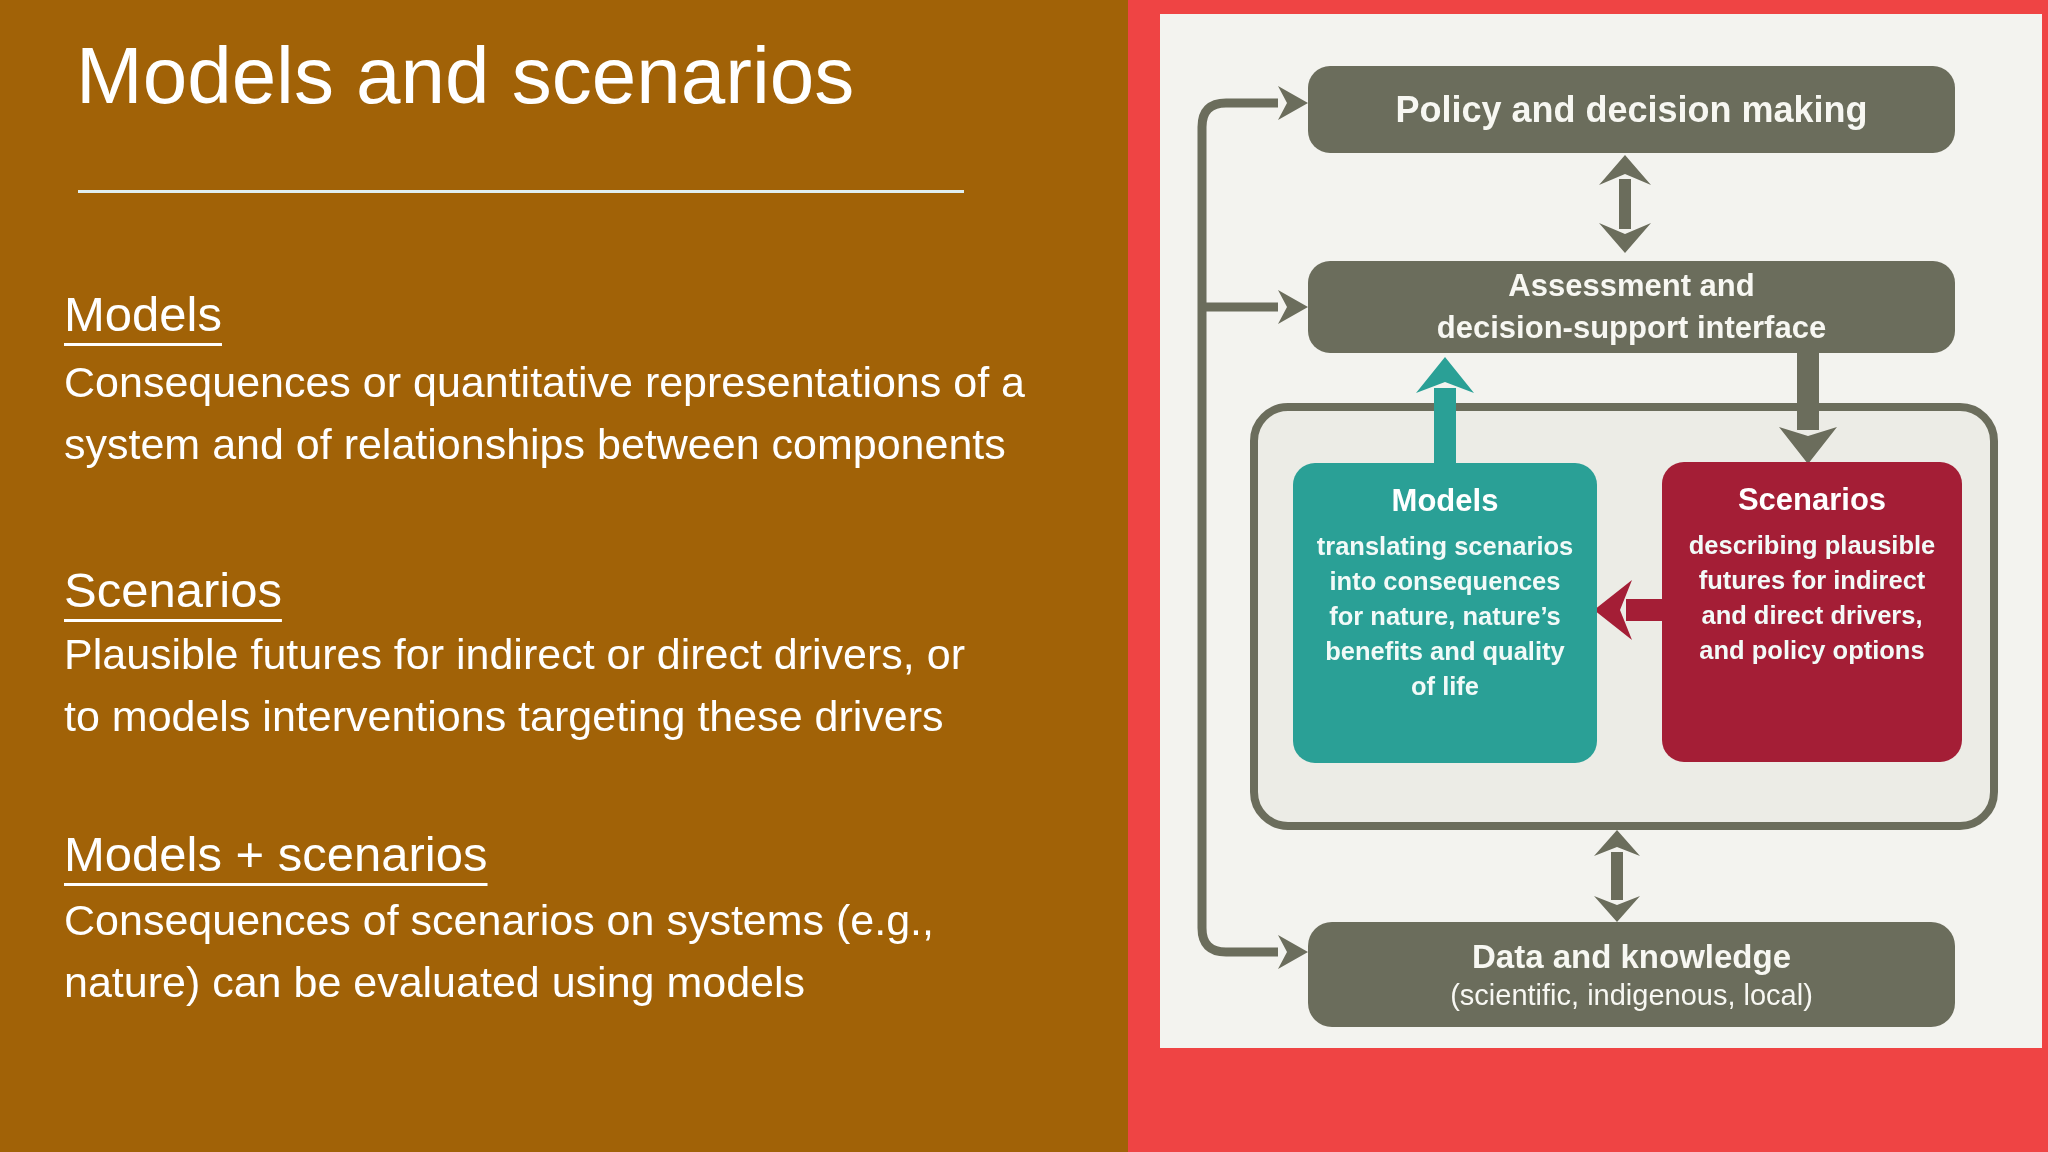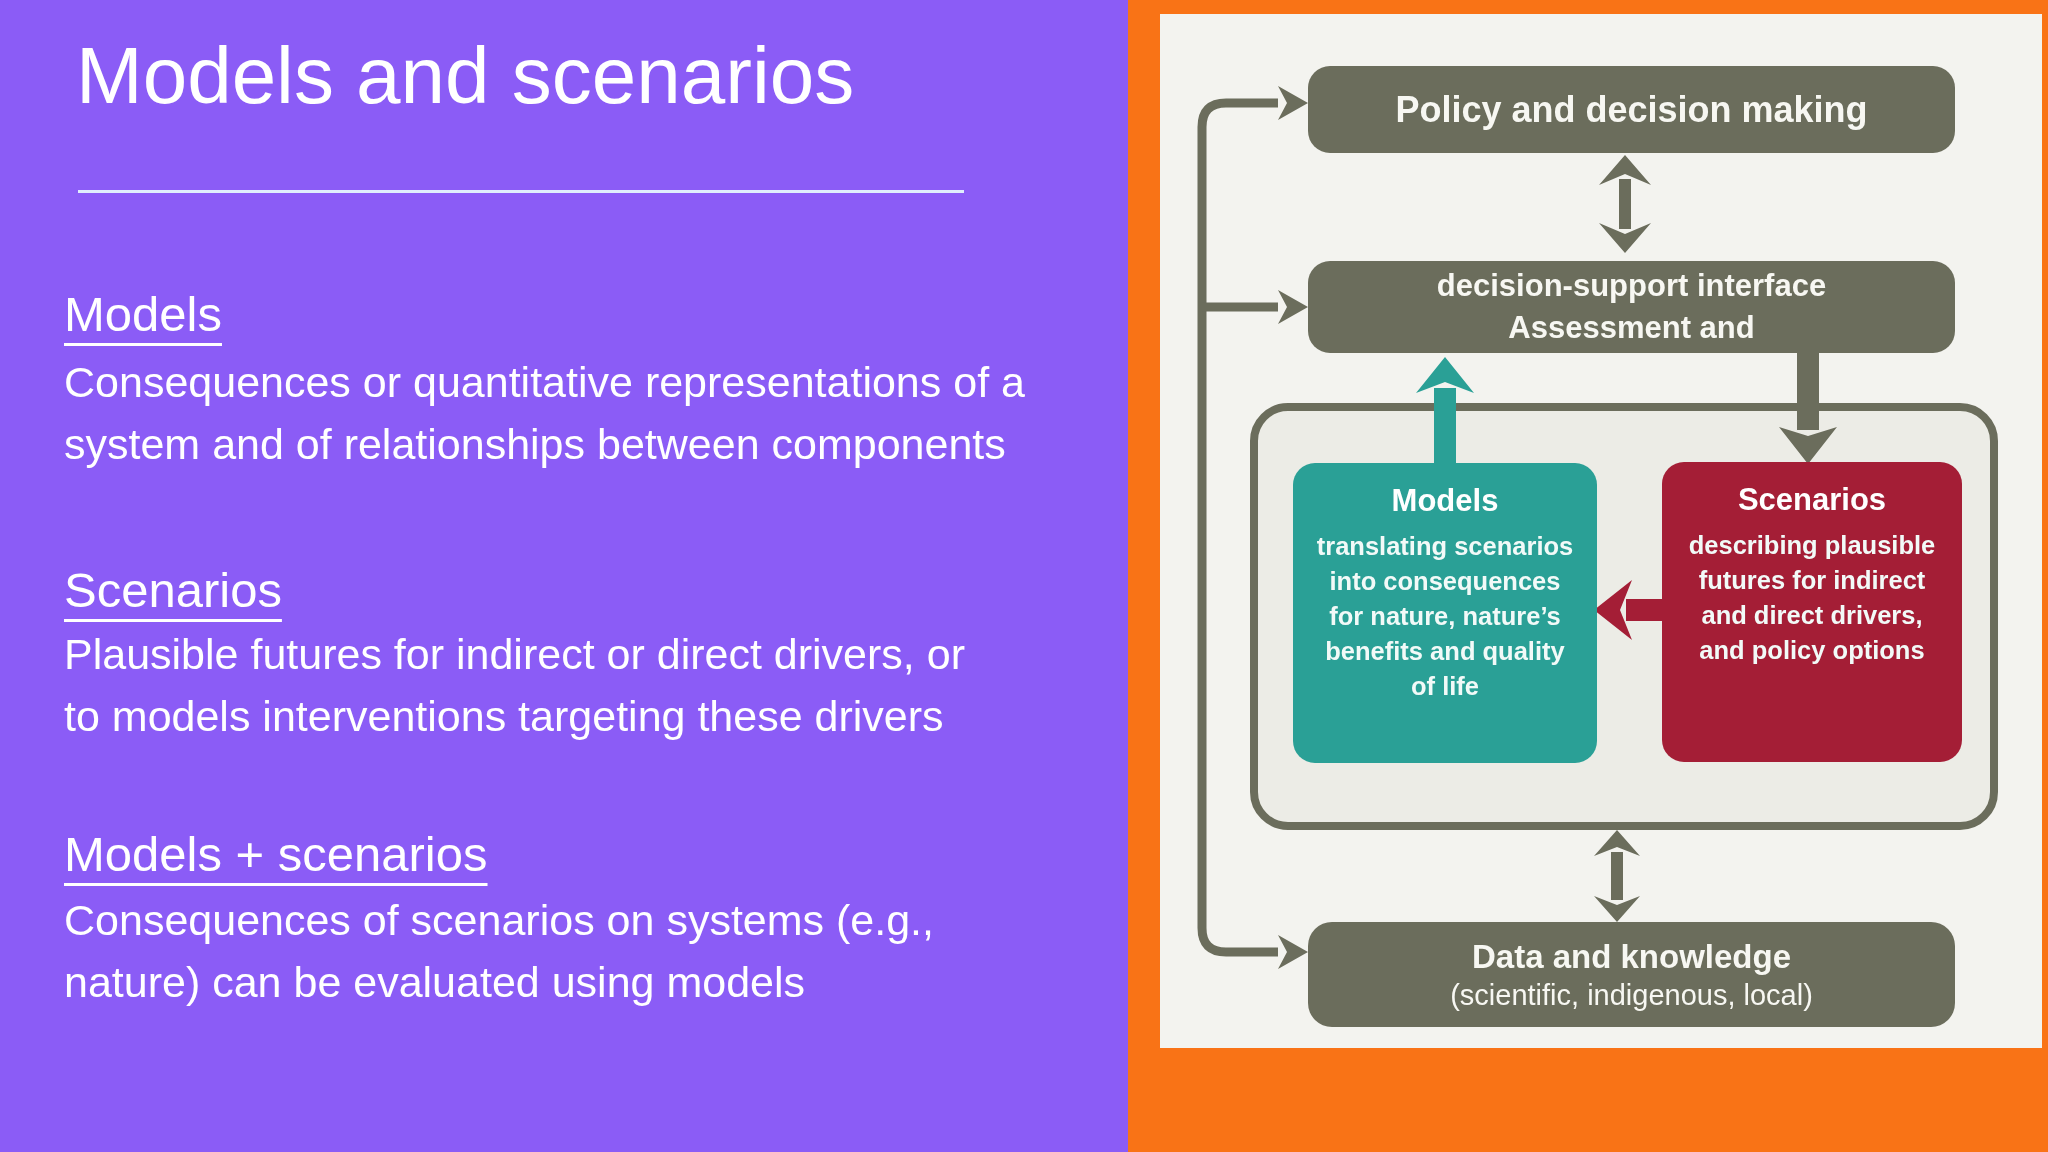--- a/index.html
+++ b/index.html
@@ -1,34 +1,34 @@
 <!DOCTYPE html>
 <html><head>
 <meta charset="utf-8">
 <style>
   html,body{margin:0;padding:0;background:#ffffff;}
   .slide{position:relative;width:2048px;height:1152px;overflow:hidden;
          font-family:"Liberation Sans",sans-serif;background:#ffffff;}
 
   
-  .left-panel{position:absolute;left:0;top:0;width:1251px;height:1152px;background:#8b5cf6;}
+  .left-panel{position:absolute;left:0;top:0;width:1251px;height:1152px;background:#a16207;}
   .slide-title{position:absolute;left:76px;top:30px;color:#ffffff;font-size:80px;
                font-weight:400;letter-spacing:0px;}
   .title-divider{position:absolute;left:78px;top:190px;width:886px;height:3px;
                  background:#e4f6fd;opacity:.95;}
   .sec-head{position:absolute;left:64px;color:#ffffff;font-size:49px;font-weight:400;
             text-decoration:underline;text-decoration-thickness:3px;text-underline-offset:12px;}
   .sec-line{position:absolute;left:64px;color:#ffffff;font-size:43px;font-weight:400;
             white-space:nowrap;letter-spacing:0px;}
   .s1h{top:286px}.s1a{top:358px}.s1b{top:420px}
   .s2h{top:562px}.s2a{top:630px}.s2b{top:692px}
   .s3h{top:826px}.s3a{top:896px}.s3b{top:958px}
 
   
-  .right-area{position:absolute;left:1128px;top:0;width:920px;height:1152px;background:#f97316;}
+  .right-area{position:absolute;left:1128px;top:0;width:920px;height:1152px;background:#ef4444;}
   .diagram-panel{position:absolute;left:32px;top:14px;width:882px;height:1034px;
                  background:#f3f3ef;}
   .inner-container{position:absolute;left:90px;top:389px;width:748px;height:427px;
                    background:#ececе6;background:#ecece6;border:8px solid #6b6d5c;
                    border-radius:38px;box-sizing:border-box;z-index:1;}
   .arrow-layer{position:absolute;left:0;top:0;width:882px;height:1034px;z-index:2;}
 
   .dbox{position:absolute;z-index:3;color:#f7f7f2;text-align:center;box-sizing:border-box;}
   .olive{background:#6b6d5c;border-radius:22px;}
   .box-policy{left:148px;top:52px;width:647px;height:87px;display:flex;align-items:center;
@@ -111,22 +111,22 @@
           <polygon points="434,882 457,908 480,882 457,891"></polygon>
           <rect x="451" y="838" width="12" height="48"></rect>
         </g>
       </svg>
 
       <div class="dbox olive box-policy">
         <span>Policy and decision making</span>
       </div>
 
       <div class="dbox olive box-assessment">
+        <span>Assessment and</span>
         <span>decision-support interface</span>
-        <span>Assessment and</span>
       </div>
 
       <div class="dbox box-models">
         <div class="cbox-title">Models</div>
         <div class="cbox-line">translating scenarios</div>
         <div class="cbox-line">into consequences</div>
         <div class="cbox-line">for nature, nature’s</div>
         <div class="cbox-line">benefits and quality</div>
         <div class="cbox-line">of life</div>
       </div>

